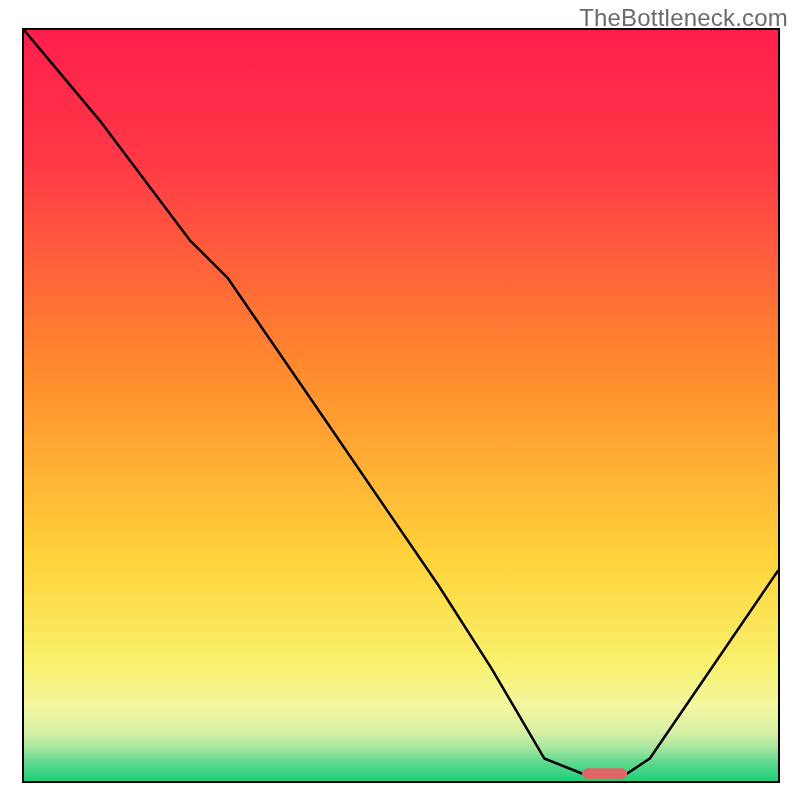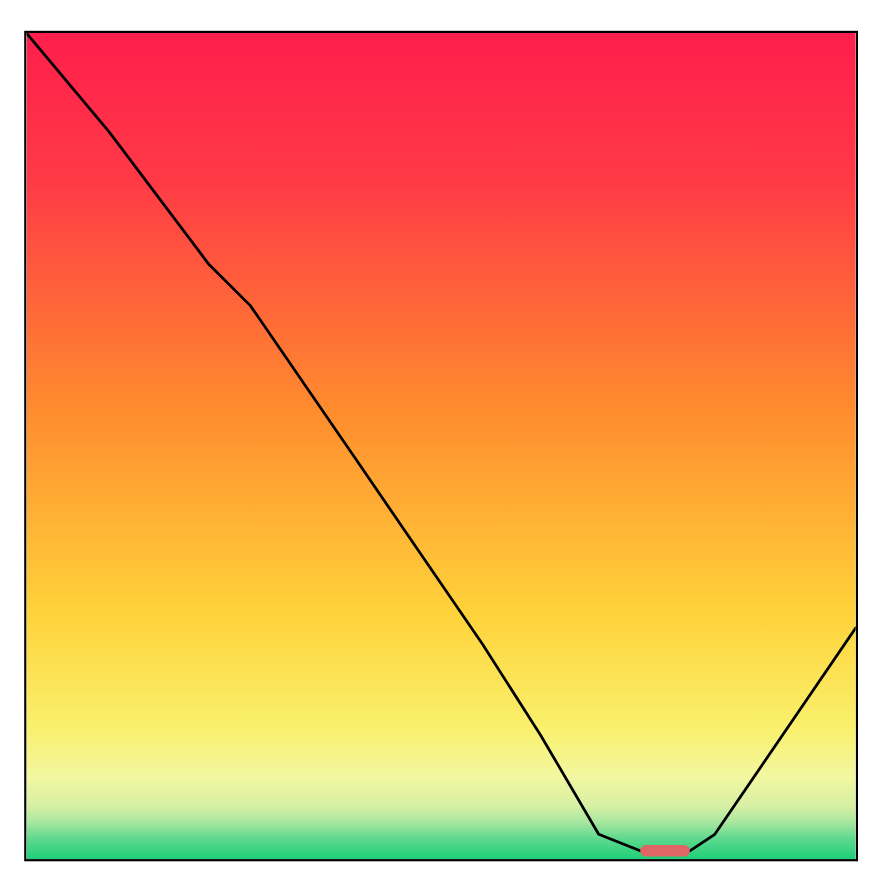--- a/index.html
+++ b/index.html
@@ -50,20 +50,21 @@
     width: 100%;
     height: 100%;
     z-index: 5;
   }
 </style>
 </head>
 <body>
 
 <div class="chart-container">
 
+  <div class="watermark">TheBottleneck.com</div>
 
   <div class="plot-area">
 
     <svg class="gradient-bg" viewBox="0 0 100 100" preserveAspectRatio="none">
       <defs>
         <linearGradient id="bg-grad" x1="0" y1="0" x2="0" y2="1">
             <stop offset="0%" stop-color="#ff1e4c"></stop>
             <stop offset="18%" stop-color="#ff3a46"></stop>
             <stop offset="45%" stop-color="#ff8a2e"></stop>
             <stop offset="70%" stop-color="#ffd23a"></stop>

